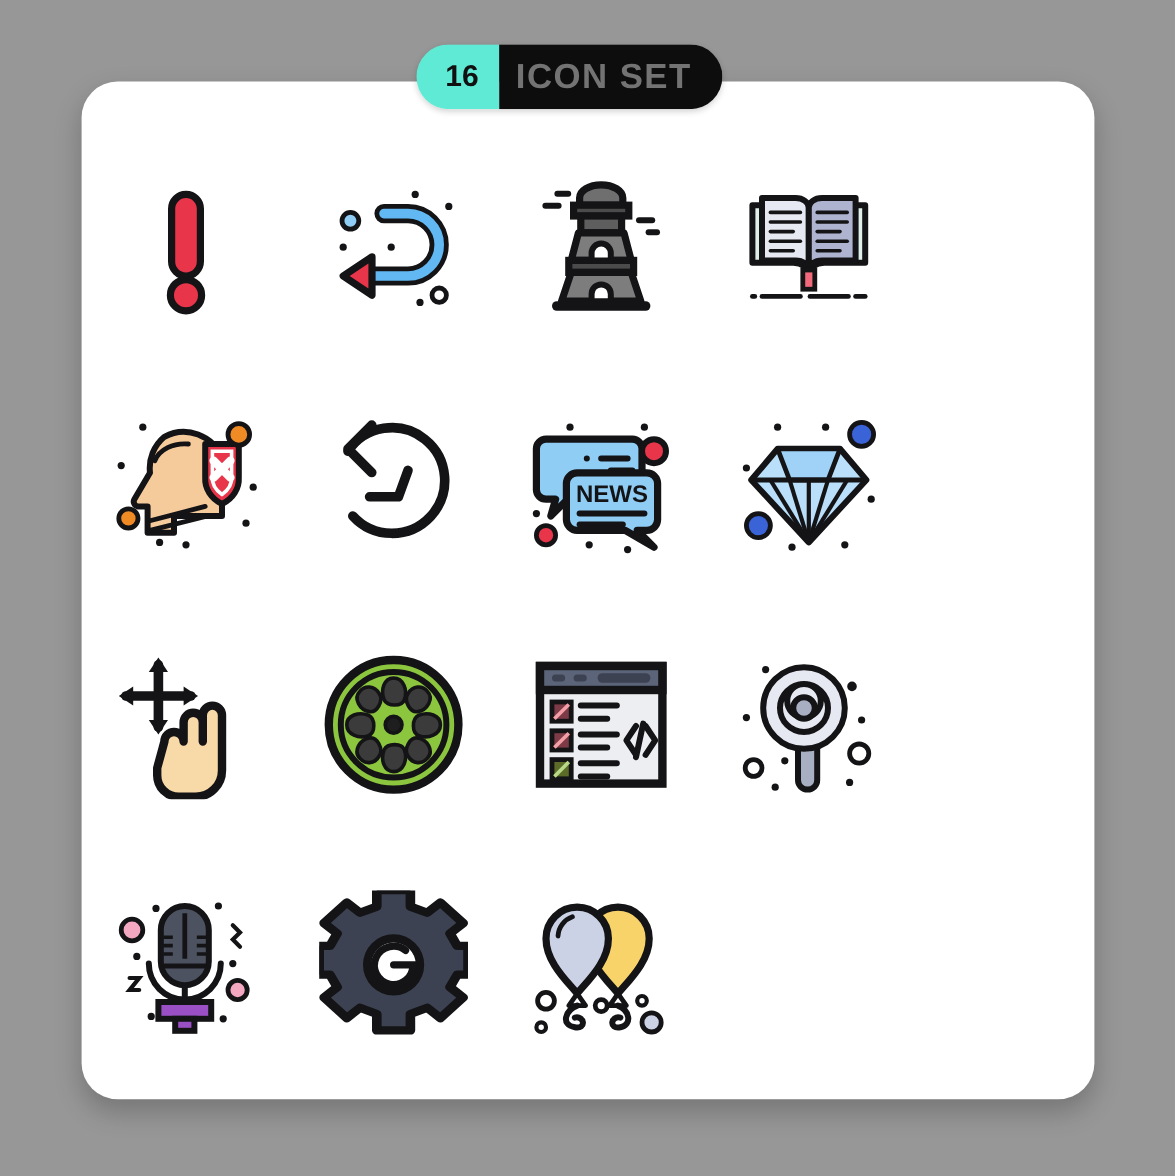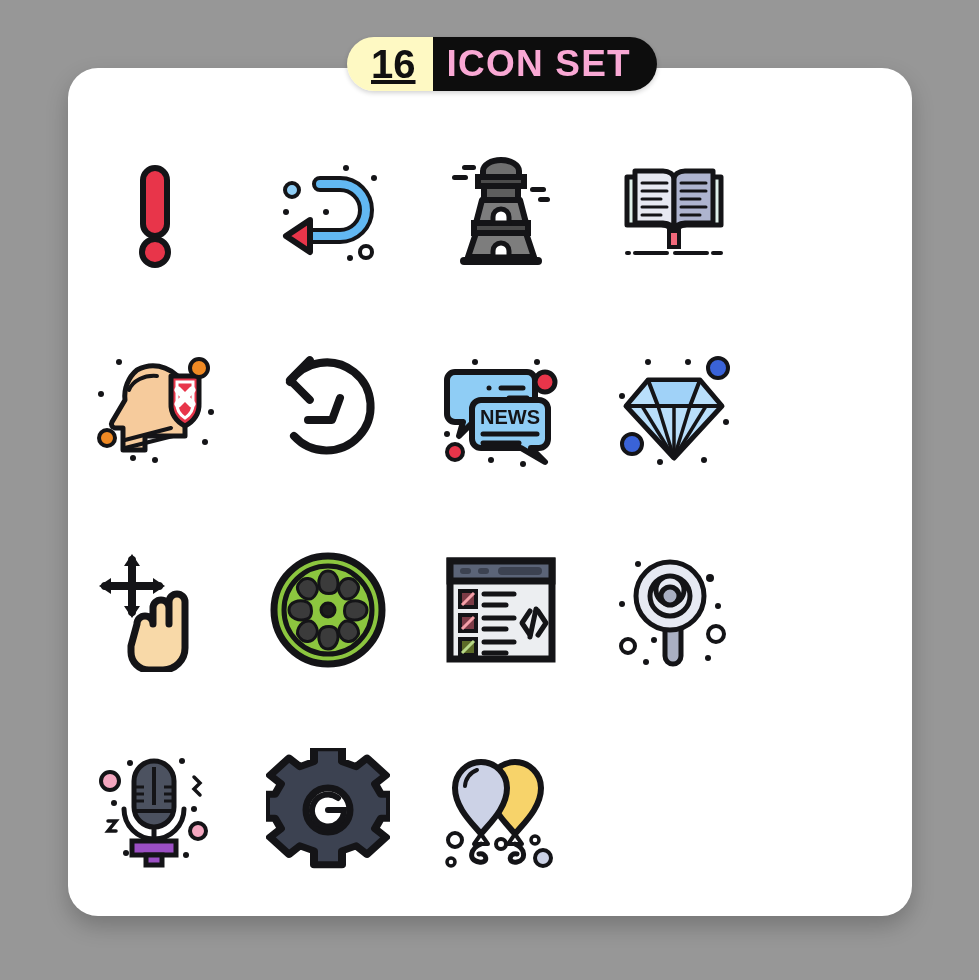--- a/index.html
+++ b/index.html
@@ -33,46 +33,45 @@
     top: 37px;
     height: 54px;
     display: flex;
     align-items: stretch;
     border-radius: 27px;
     overflow: hidden;
     z-index: 5;
     box-shadow: 0 2px 5px rgba(0,0,0,0.18);
   }
   .badge-count {
-    background: #fef9c3;
+    background: #5eead4;
     color: #111111;
-    font-size: 40px;
+    font-size: 25px;
     font-weight: bold;
     letter-spacing: 0px;
     display: flex;
     align-items: center;
     justify-content: center;
     padding: 0 17px 0 24px;
-    text-decoration: underline;
   }
   .badge-title {
     background: #0d0d0d;
-    color: #f9a8d4;
-    font-size: 37px;
+    color: #737373;
+    font-size: 29px;
     font-weight: bold;
     letter-spacing: 1.2px;
     display: flex;
     align-items: center;
     justify-content: center;
     padding: 0 26px 0 14px;
   }
   .grid {
     position: absolute;
     left: 68px;
-    top: 110px;
+    top: 104px;
     width: 692px;
     height: 800px;
     display: grid;
     grid-template-columns: repeat(4, 1fr);
     grid-template-rows: repeat(4, 1fr);
   }
   .cell {
     display: flex;
     align-items: center;
     justify-content: center;

